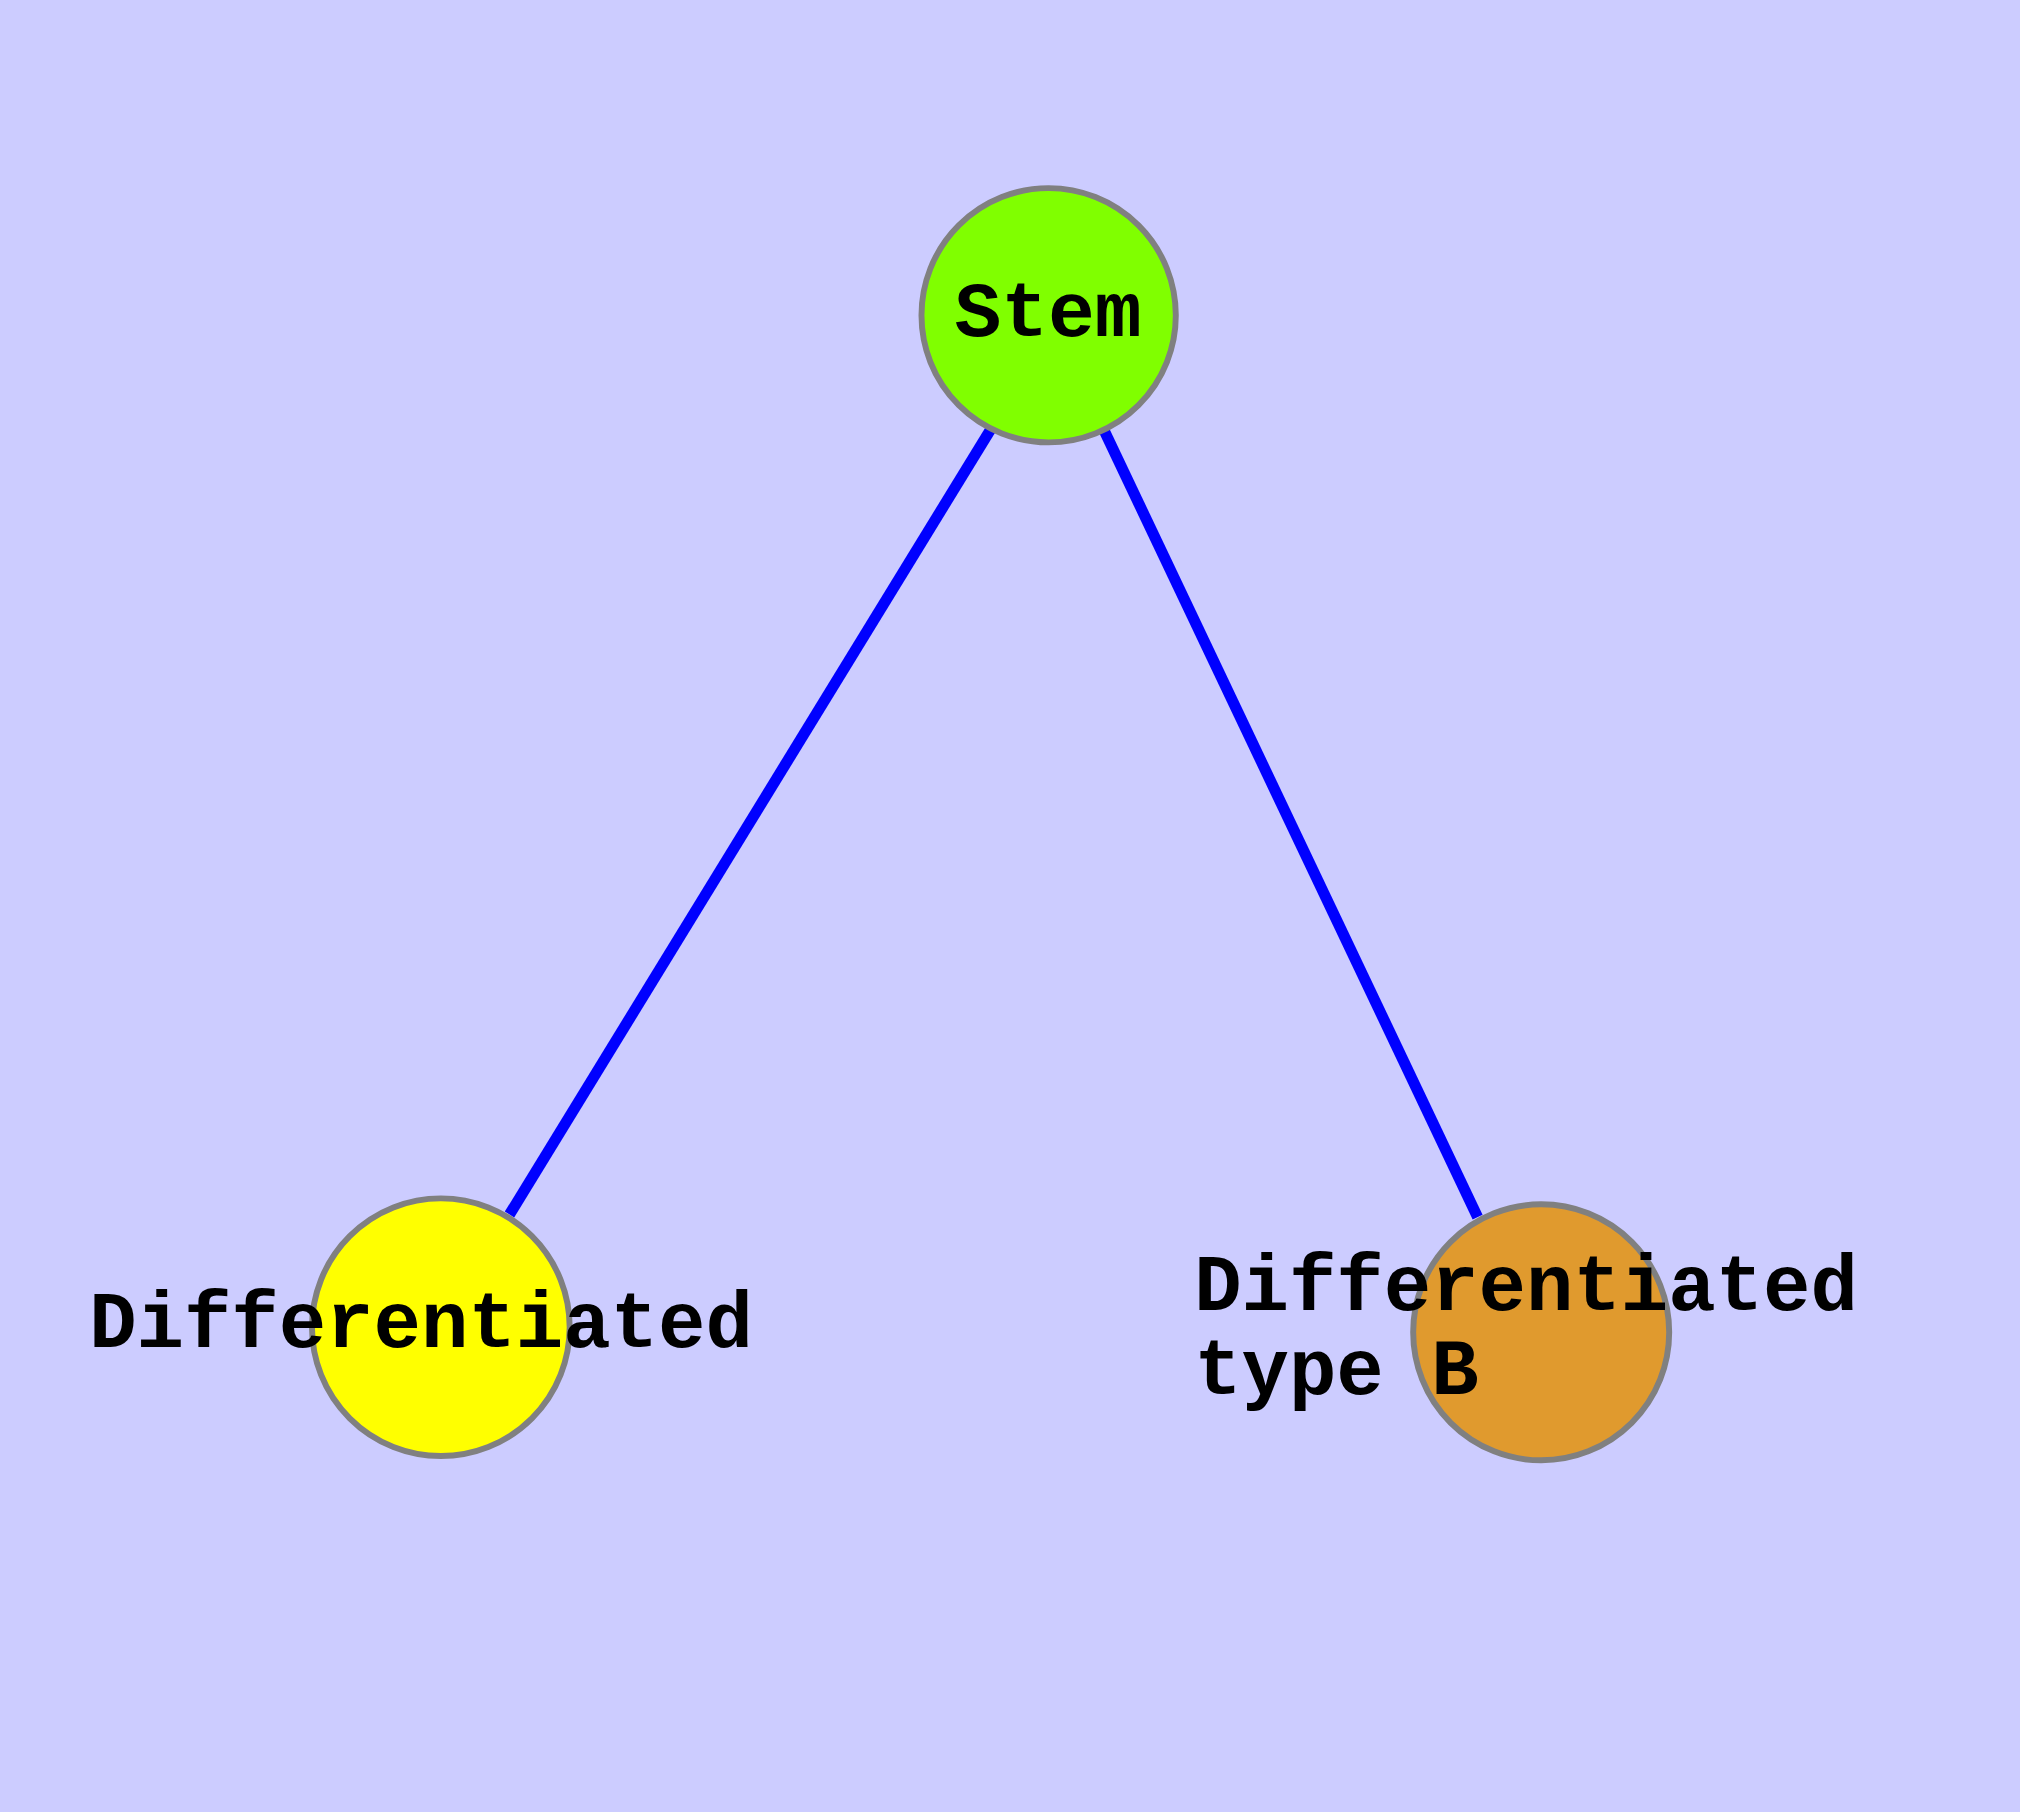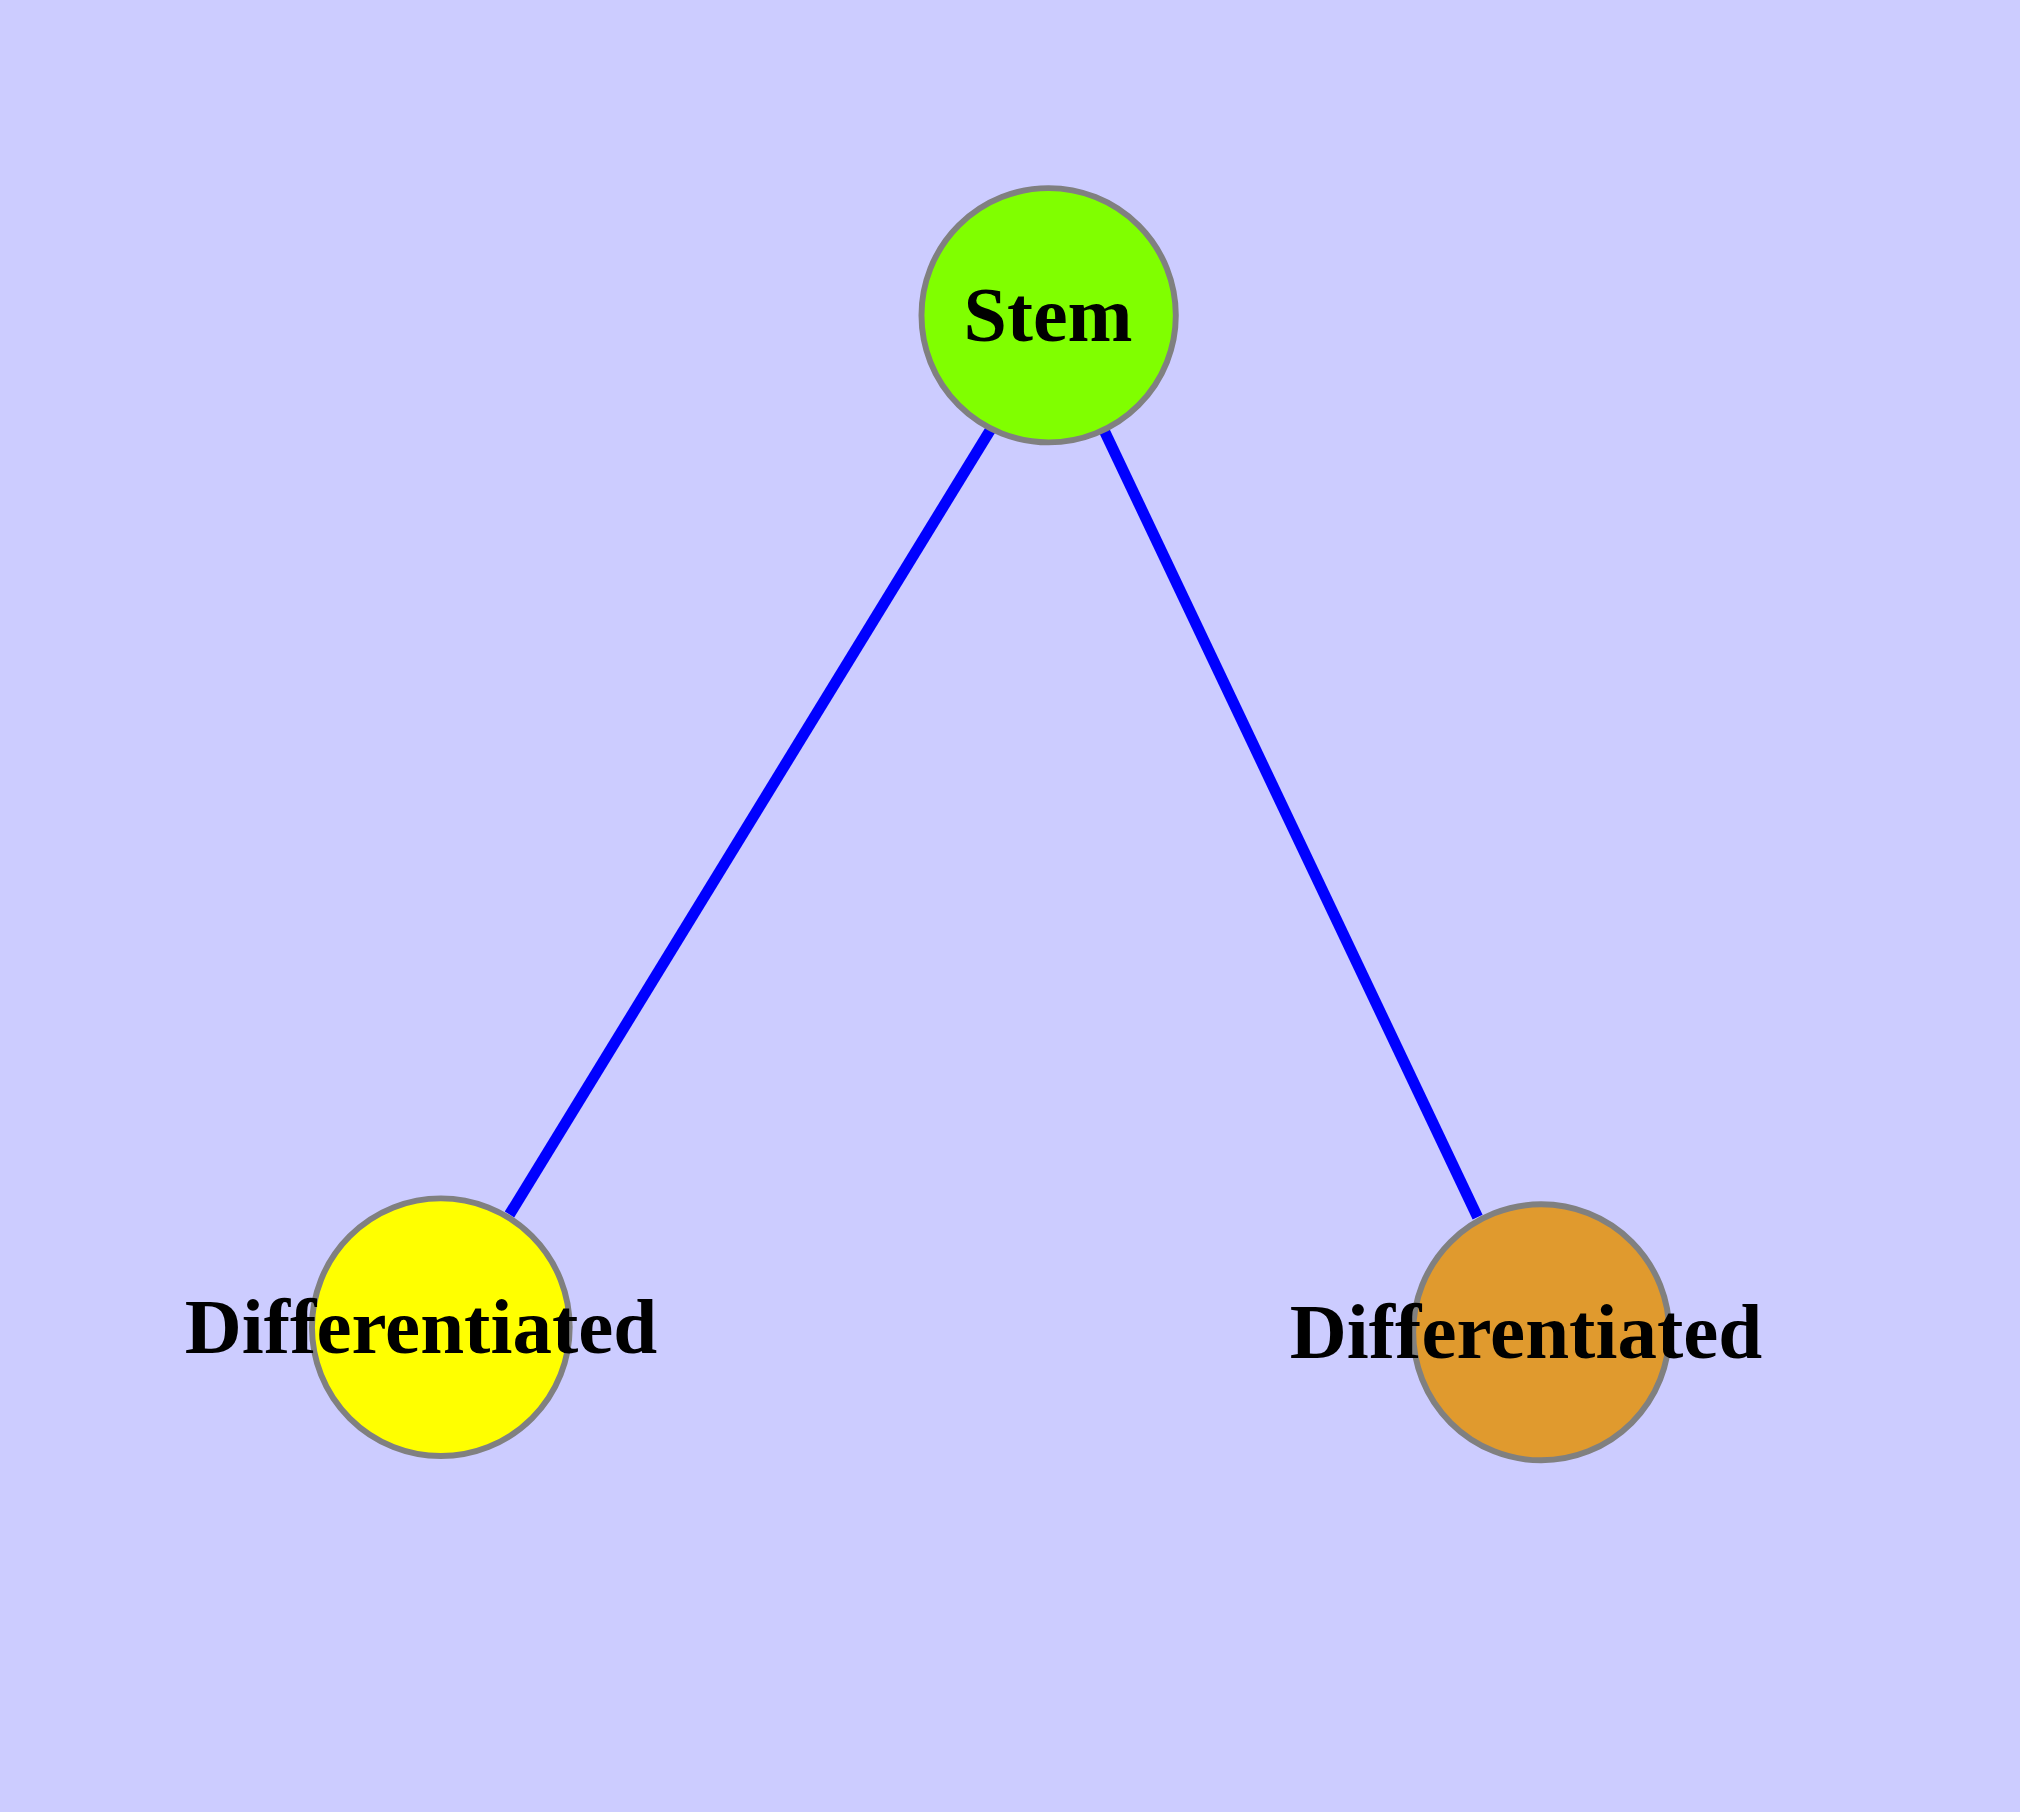--- a/index.html
+++ b/index.html
@@ -19,21 +19,21 @@
   #graph-svg {
     position: absolute;
     left: 0;
     top: 0;
     width: 2021px;
     height: 1812px;
     display: block;
   }
   .node-label {
     position: absolute;
-    font-family: Liberation Serif, serif;
+    font-family: Liberation Mono, monospace;
     font-weight: bold;
     color: #000000;
     text-align: left;
     line-height: 1.06;
     white-space: nowrap;
     pointer-events: none;
     -webkit-font-smoothing: antialiased;
   }
   .label-stem {
     font-size: 78px;
@@ -74,16 +74,17 @@
   <div class="node-label label-stem" style="left: 1048px; top: 315px;">
     <div>Stem</div>
   </div>
 
   <div class="node-label label-typea" style="left: 421px; top: 1327px;">
     <div>Differentiated</div>
   </div>
 
   <div class="node-label label-typeb" style="left: 1526px; top: 1332px;">
     <div>Differentiated</div>
+    <div>type B</div>
   </div>
 
 </div>
 
 
 </body></html>

